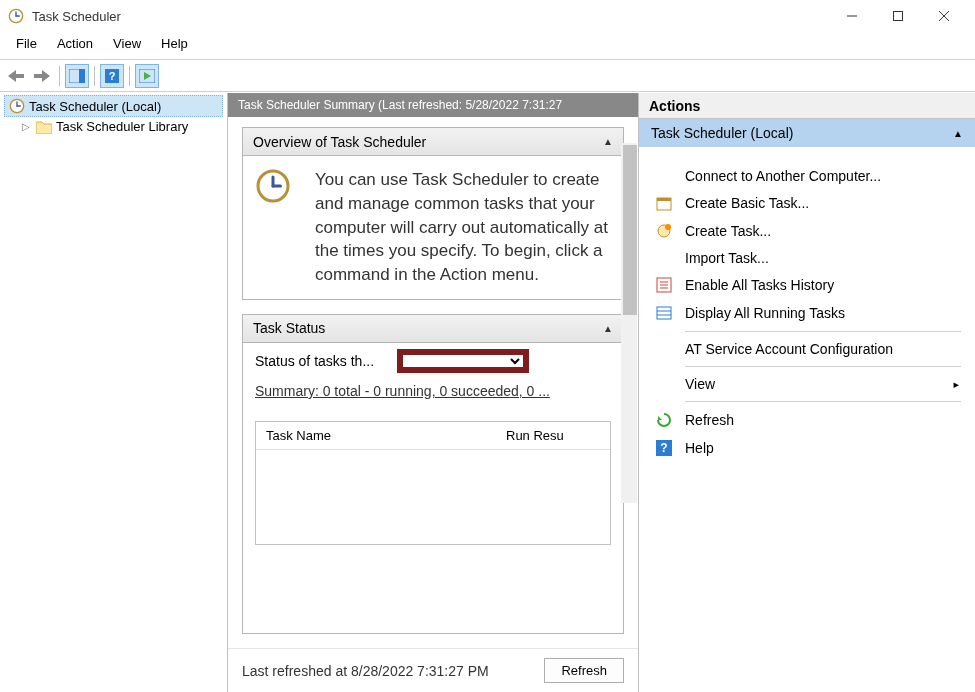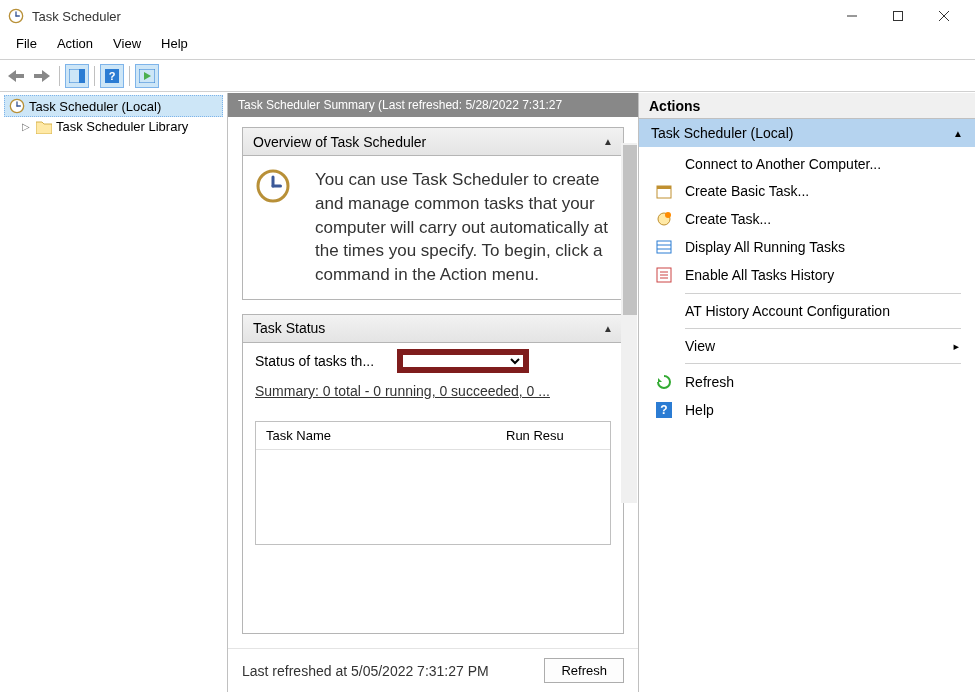--- a/index.html
+++ b/index.html
@@ -57,21 +57,21 @@
     .task-col:last-child { flex: 1; }
 
     .footer-row { height: 44px; display: flex; align-items: center; padding: 0 14px; gap: 10px; border-top: 1px solid #e4e4e4; background:#fff; }
     .footer-text { flex: 1; font-size: 14px; color: #333; }
     .refresh-btn { padding: 4px 16px; border: 1px solid #adadad; background: #fdfdfd; font-size: 13px; }
 
     
     .actions-pane { width: 336px; background: #fff; }
     .actions-header { height: 26px; background: #f0f0f0; border-bottom: 1px solid #c0c0c0; display: flex; align-items: center; padding: 0 10px; font-weight: bold; font-size: 14px; }
     .actions-subheader { height: 28px; background: #b5d3ef; display: flex; align-items: center; justify-content: space-between; padding: 0 12px; font-size: 14px; }
-    .actions-list { padding: 4px 0; }
+    .actions-list { padding: 4px 0; margin-top: 12px; }
     .action-item { display: flex; align-items: center; gap: 12px; padding: 5px 16px; font-size: 14px; }
     .action-icon { width: 18px; height: 18px; display: flex; align-items: center; justify-content: center; }
     .action-item .spacer { width: 18px; }
     .action-item.has-submenu::after { content: "▸"; margin-left: auto; font-size: 11px; }
     .action-sep-wrap { padding: 4px 14px 4px 46px; }
     .action-sep { height: 1px; background: #d0d0d0; }
 
     
     .clock-svg circle { fill: #fff; stroke: #b89038; stroke-width: 2; }
     .clock-svg line { stroke: #3b5998; stroke-width: 2; stroke-linecap: round; }
@@ -204,21 +204,21 @@
         <div class="summary-line">Summary: 0 total - 0 running, 0 succeeded, 0 ...</div>
         <div class="task-table">
           <div class="task-table-head">
             <div class="task-col">Task Name</div>
             <div class="task-col">Run Resu</div>
           </div>
         </div>
       </div>
     </div>
     <div class="footer-row">
-      <span class="footer-text">Last refreshed at 5/05/2022 7:31:27 PM</span>
+      <span class="footer-text">Last refreshed at 8/28/2022 7:31:27 PM</span>
       <button class="refresh-btn">Refresh</button>
     </div>
   </div>
 
   <div class="actions-pane">
     <div class="actions-header">Actions</div>
     <div class="actions-subheader">
       <span>Task Scheduler (Local)</span>
       <span style="font-size:10px;">▲</span>
     </div>
@@ -242,51 +242,55 @@
       <div class="action-item">
         <span class="action-icon">
             <svg width="16" height="16">
               <circle cx="8" cy="8" r="6" fill="#ffe9a6" stroke="#c09030"></circle>
               <circle cx="12" cy="4" r="3" fill="#ff8c00"></circle>
             </svg>
           </span>
         <span>Create Task...</span>
       </div>
 
-
-      <div class="action-item">
-        <span class="action-icon">
-            <svg width="16" height="16">
-              <rect x="1" y="2" width="14" height="12" fill="#fff" stroke="#2b7cd3"></rect>
-              <line x1="1" y1="6" x2="15" y2="6" stroke="#2b7cd3"></line>
-              <line x1="1" y1="10" x2="15" y2="10" stroke="#2b7cd3"></line>
-            </svg>
-          </span>
-        <span>Display All Running Tasks</span>
+      <div class="action-item">
+        <span class="spacer"></span>
+        <span>Import Task...</span>
       </div>
 
       <div class="action-item">
         <span class="action-icon">
             <svg width="16" height="16">
               <rect x="1" y="1" width="14" height="14" fill="#fff" stroke="#c44"></rect>
               <line x1="4" y1="5" x2="12" y2="5" stroke="#c44"></line>
               <line x1="4" y1="8" x2="12" y2="8" stroke="#c44"></line>
               <line x1="4" y1="11" x2="12" y2="11" stroke="#c44"></line>
             </svg>
           </span>
         <span>Enable All Tasks History</span>
       </div>
 
+      <div class="action-item">
+        <span class="action-icon">
+            <svg width="16" height="16">
+              <rect x="1" y="2" width="14" height="12" fill="#fff" stroke="#2b7cd3"></rect>
+              <line x1="1" y1="6" x2="15" y2="6" stroke="#2b7cd3"></line>
+              <line x1="1" y1="10" x2="15" y2="10" stroke="#2b7cd3"></line>
+            </svg>
+          </span>
+        <span>Display All Running Tasks</span>
+      </div>
+
       <div class="action-sep-wrap">
           <div class="action-sep"></div>
         </div>
 
       <div class="action-item">
         <span class="spacer"></span>
-        <span>AT History Account Configuration</span>
+        <span>AT Service Account Configuration</span>
       </div>
 
       <div class="action-sep-wrap">
           <div class="action-sep"></div>
         </div>
 
       <div class="action-item has-submenu">
         <span class="spacer"></span>
         <span>View</span>
       </div>

